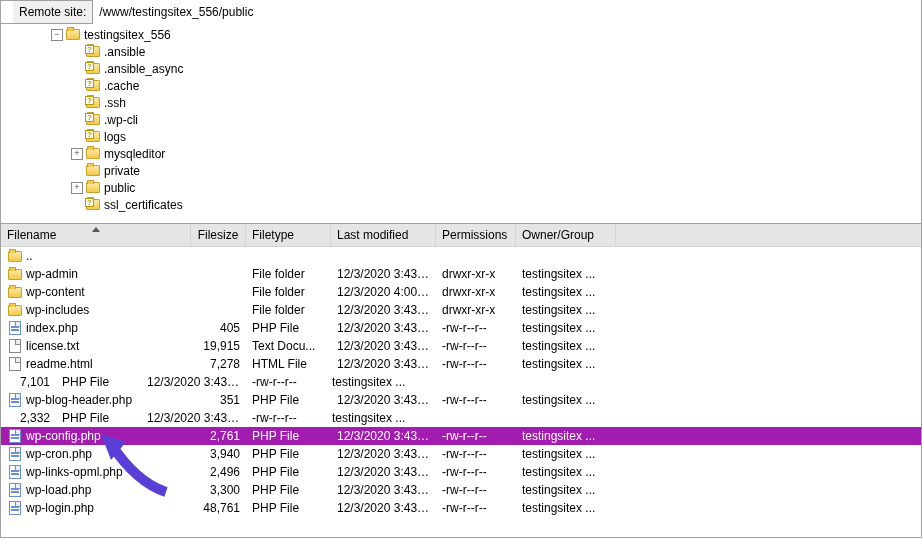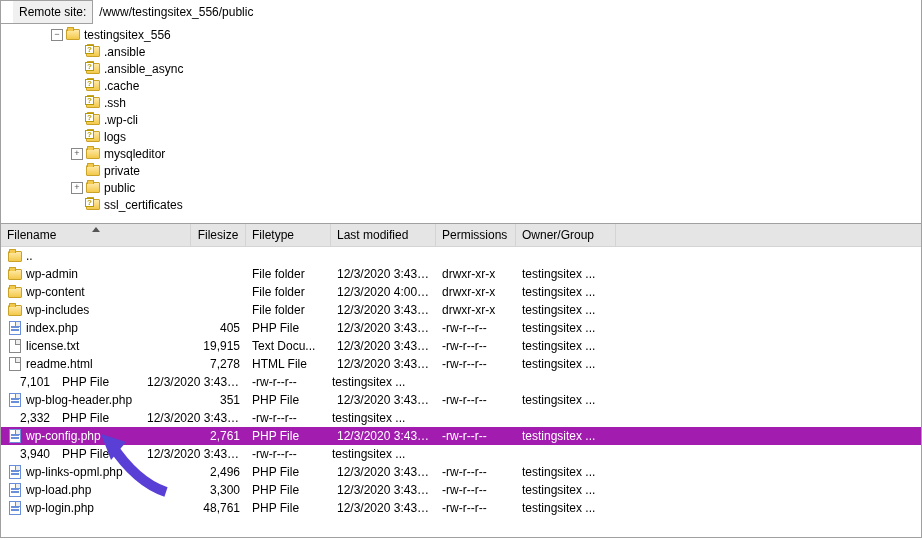--- a/index.html
+++ b/index.html
@@ -295,20 +295,26 @@
             </span>
             <span>wp-config.php</span>
           </div>
           <div class="cell c-size">2,761</div>
           <div class="cell c-type">PHP File</div>
           <div class="cell c-mod">12/3/2020 3:43:...</div>
           <div class="cell c-perm">-rw-r--r--</div>
           <div class="cell c-own">testingsitex ...</div>
         </div>
         <div class="row">
+          <div class="cell c-name">
+            <span class="ticon php-ico">
+              <span class="file-ico"></span>
+            </span>
+            <span>wp-cron.php</span>
+          </div>
           <div class="cell c-size">3,940</div>
           <div class="cell c-type">PHP File</div>
           <div class="cell c-mod">12/3/2020 3:43:...</div>
           <div class="cell c-perm">-rw-r--r--</div>
           <div class="cell c-own">testingsitex ...</div>
         </div>
         <div class="row">
           <div class="cell c-name">
             <span class="ticon php-ico">
               <span class="file-ico"></span>

